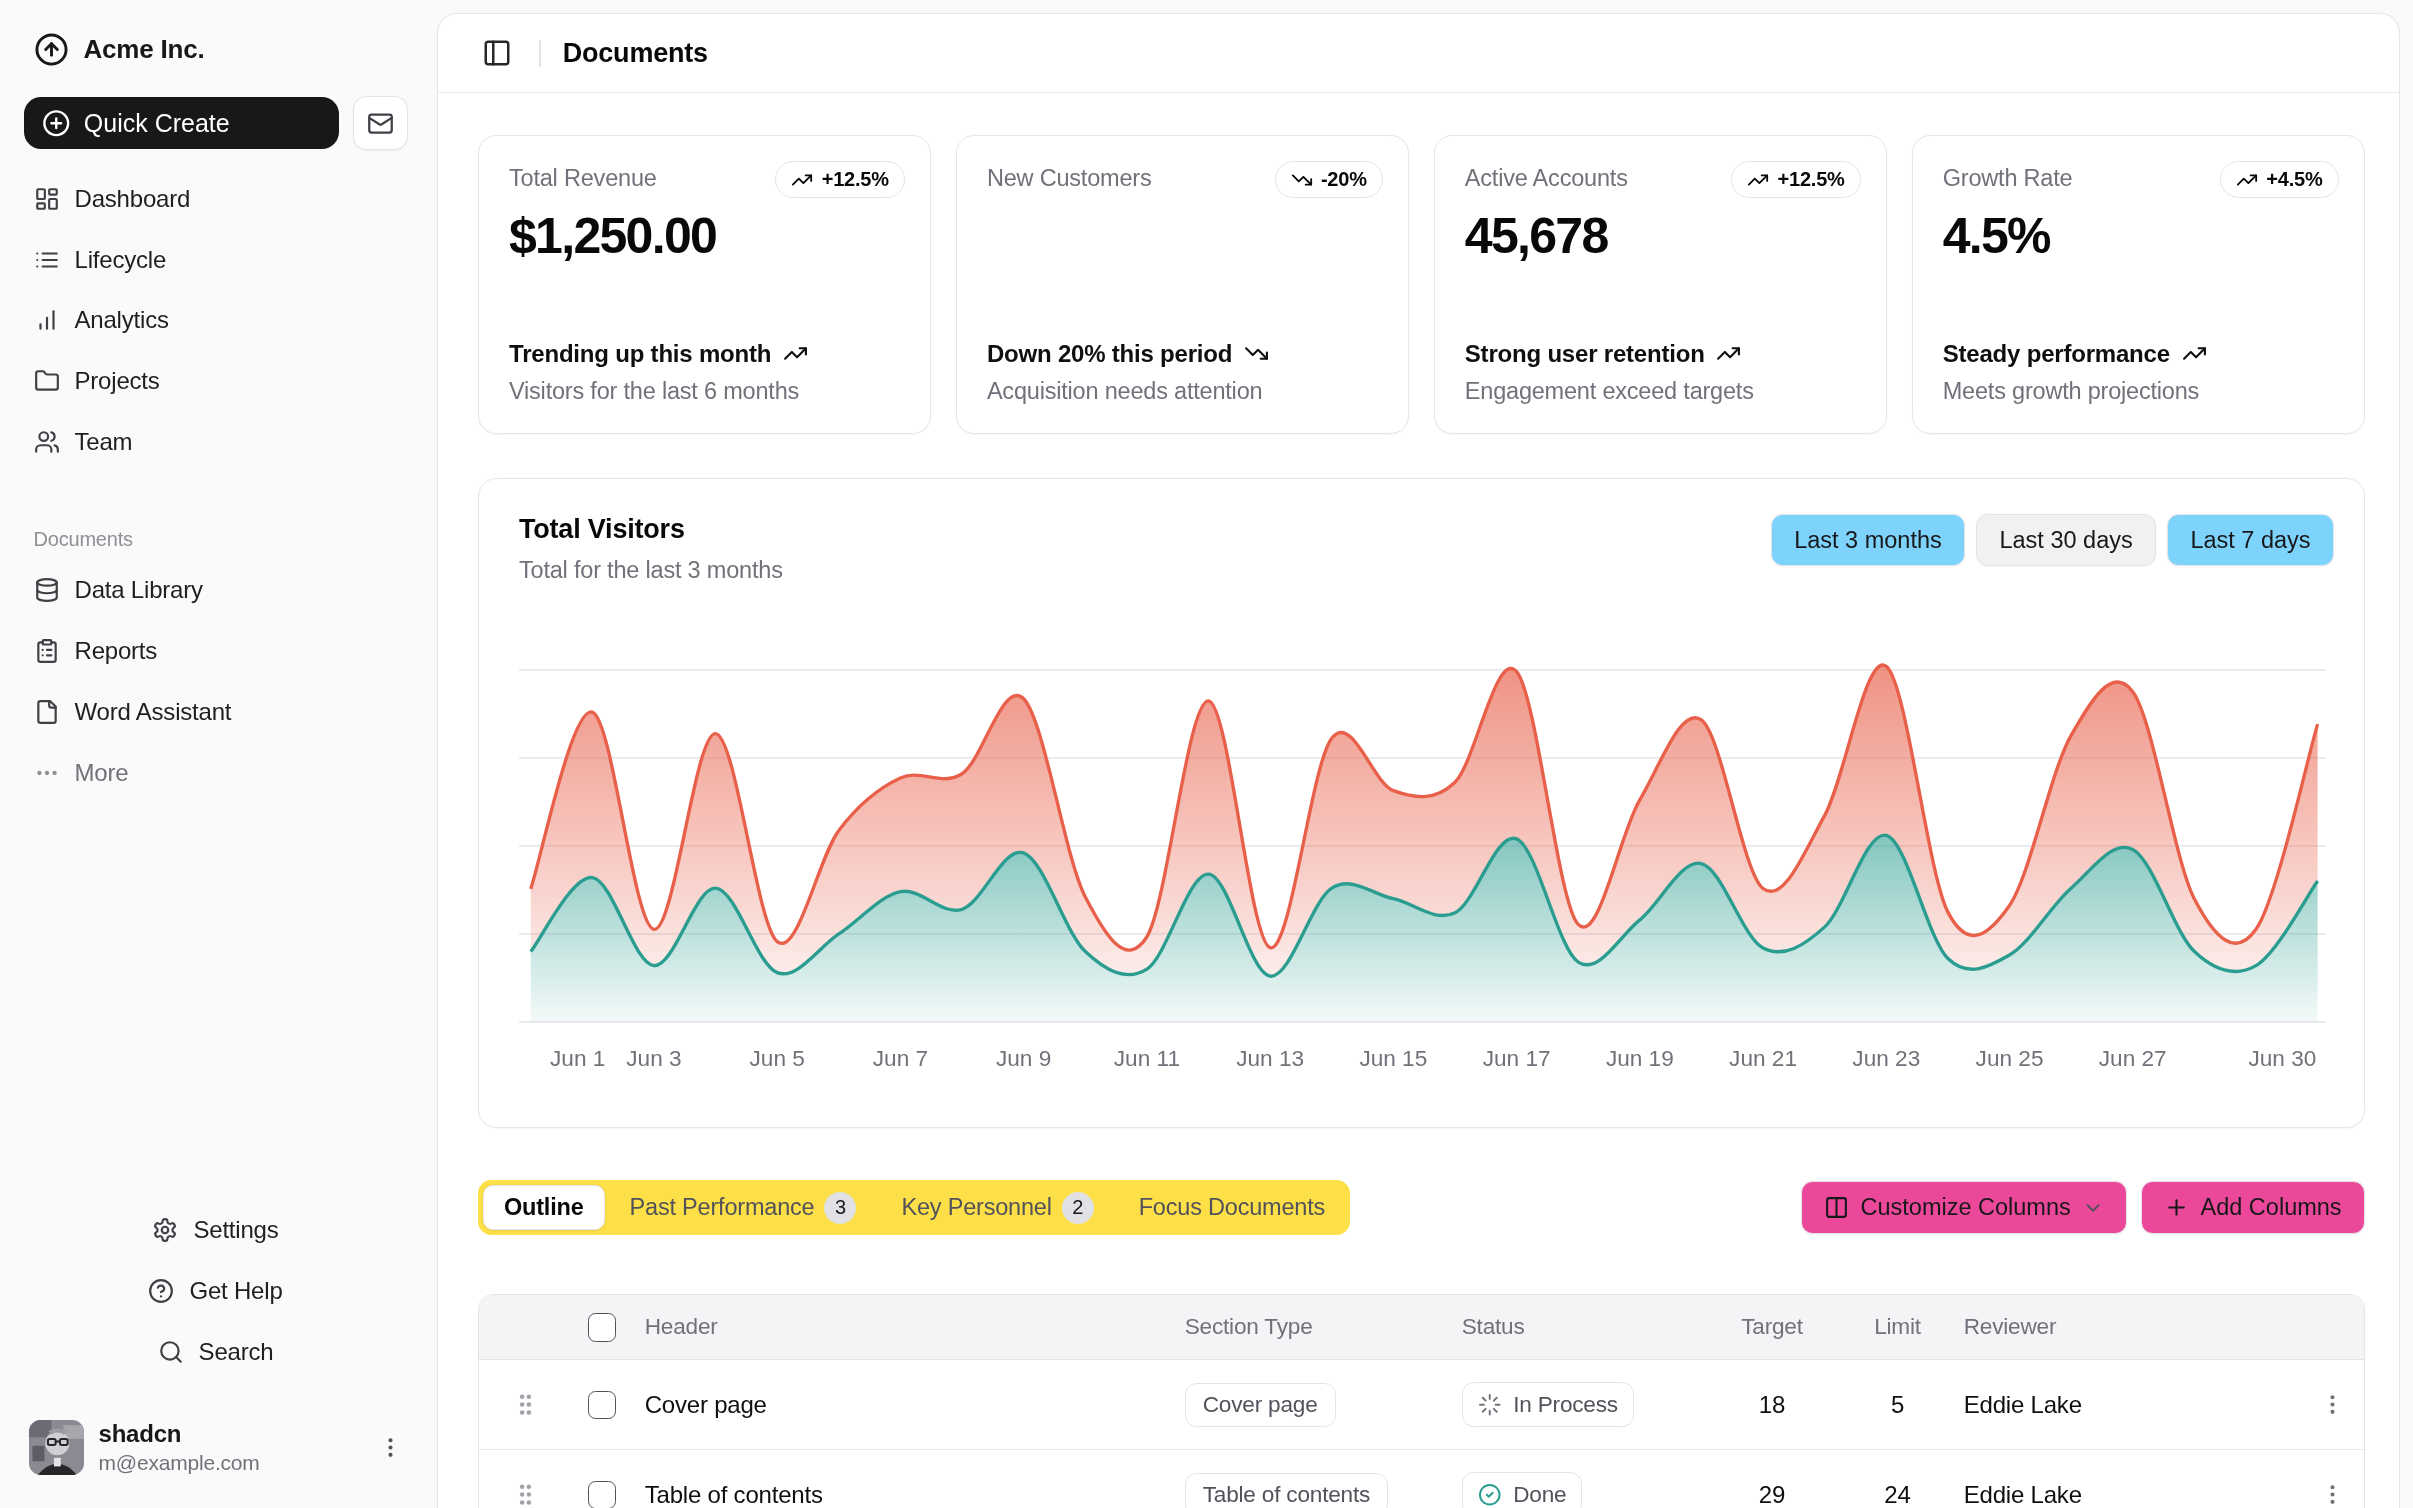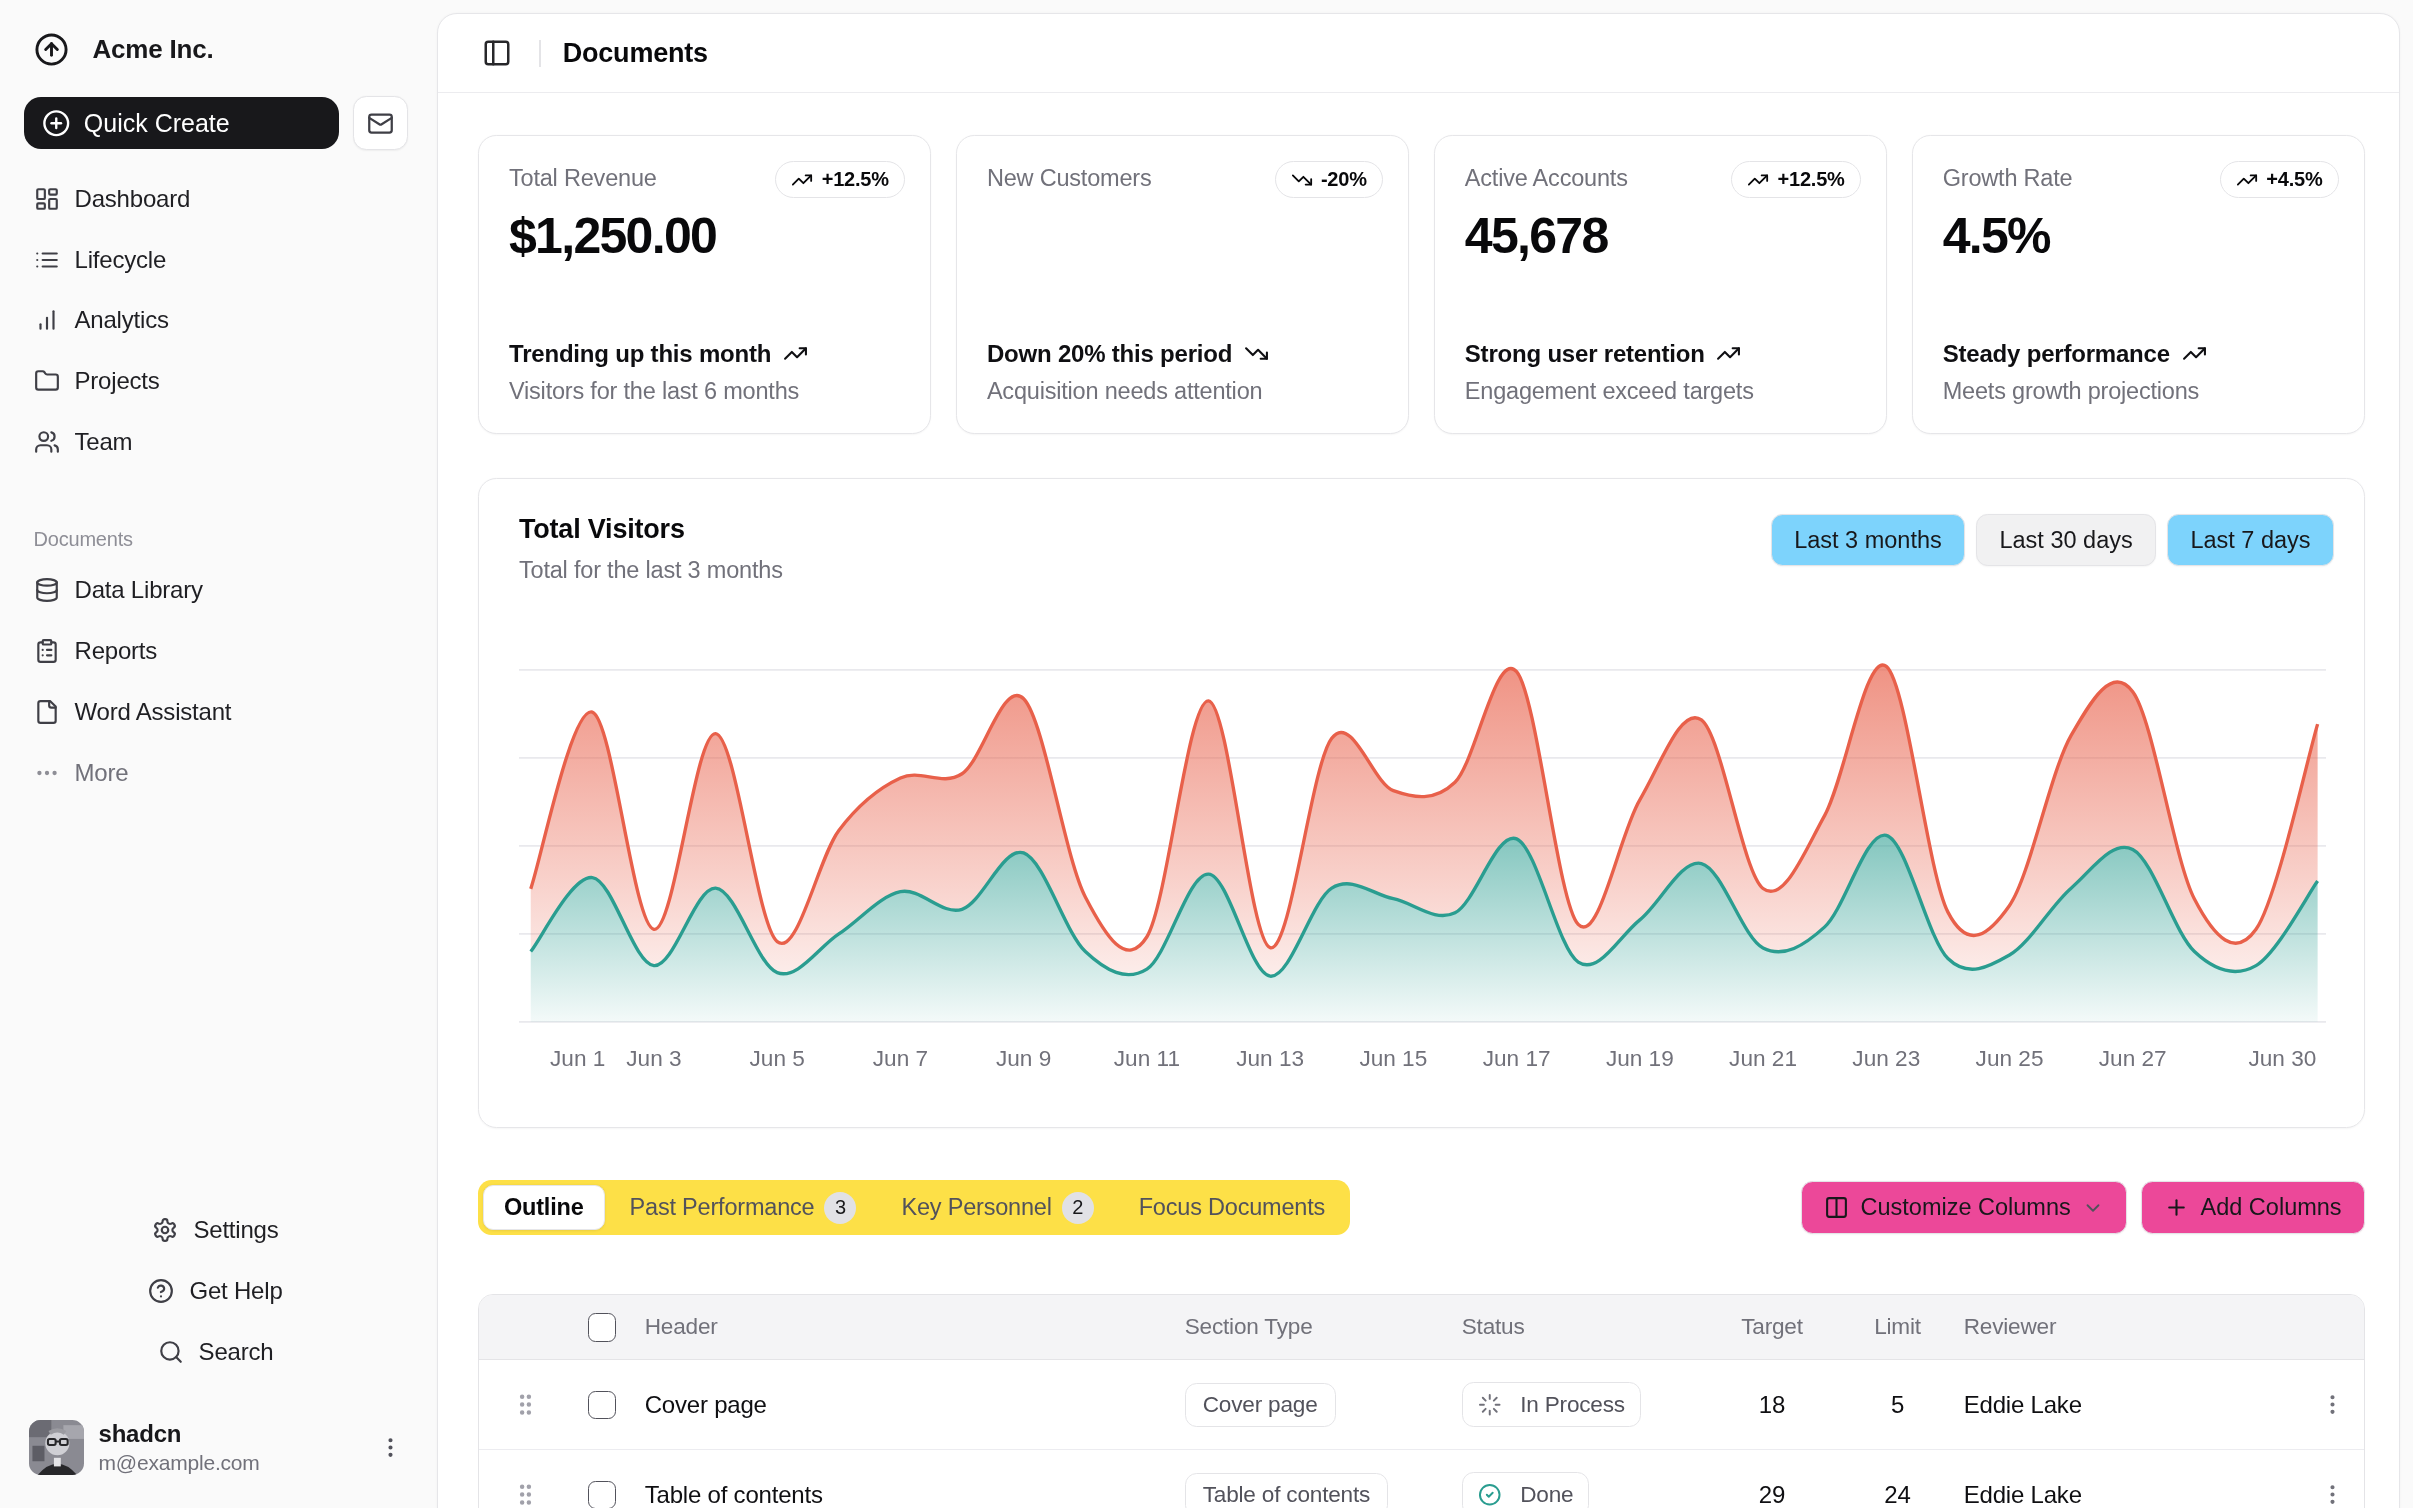--- a/index.html
+++ b/index.html
@@ -8,21 +8,21 @@
     background:#fafafa;
     font-family:"Liberation Sans","DejaVu Sans",sans-serif;
     color:#09090b;
     position:relative;
     letter-spacing:-0.2px;
   }
   svg.ic { display:block; }
 
   
   .sidebar { position:absolute; left:0; top:0; width:431px; height:1508px; padding:22px 23.5px; }
-  .logo-row { display:flex; align-items:center; gap:24px; padding:6.7px 10px; height:54px; }
+  .logo-row { display:flex; align-items:center; gap:15px; padding:6.7px 10px; height:54px; }
   .logo-row .ic { width:35px; height:35px; stroke:#18181b; }
   .logo-name { font-size:26px; font-weight:700; color:#18181b; }
 
   .qc-row { display:flex; gap:13.4px; margin-top:20px; align-items:center; }
   .quick-create {
     flex:1; height:52px; background:#18181b; color:#fff; border:none; border-radius:17px;
     display:flex; align-items:center; gap:13.4px; padding:0 18.4px; font-size:25px; font-weight:500;
     font-family:inherit; cursor:pointer;
   }
   .quick-create .ic { width:28.5px; height:28.5px; stroke:#fff; }
@@ -116,21 +116,21 @@
   
   .tbl { margin-top:59px; border:0.8px solid #e4e4e7; border-radius:15px; overflow:hidden; background:#fff; }
   .tbl-grid { display:grid; grid-template-columns:92px 62px 540px 277px 251px 142px 109px 347px 67px; align-items:center; }
   .tbl-head { height:65px; background:#f4f4f6; color:#71717a; font-size:22.6px; border-bottom:0.8px solid #e4e4e7; }
   .tbl-row { height:90px; border-bottom:0.8px solid #ececf0; font-size:24px; color:#0f0f12; }
   .cell-center { justify-self:center; }
   .cell-num { justify-self:center; }
   .checkbox { width:28.5px; height:28.5px; border:1.7px solid #52525b; border-radius:7.5px; background:#fff; cursor:pointer; }
   .grip { width:27px; height:27px; stroke:#a1a1aa; cursor:grab; }
   .type-badge { display:inline-flex; align-items:center; height:44px; padding:0 17px; border:0.8px solid #e4e4e7; border-radius:11.7px; font-size:22.6px; color:#52525b; background:#fff; margin-left:11.7px; }
-  .status-badge { display:inline-flex; align-items:center; gap:19px; height:45px; padding:0 15px; border:0.8px solid #e4e4e7; border-radius:11.7px; font-size:22.6px; color:#52525b; background:#fff; margin-left:11.7px; }
+  .status-badge { display:inline-flex; align-items:center; gap:12px; height:45px; padding:0 15px; border:0.8px solid #e4e4e7; border-radius:11.7px; font-size:22.6px; color:#52525b; background:#fff; margin-left:11.7px; }
   .status-badge .ic { width:23.5px; height:23.5px; }
   .ic-loader { stroke:#71717a; }
   .ic-done { stroke:#2a9d90; }
   .row-menu { width:25px; height:25px; stroke:#71717a; cursor:pointer; justify-self:center; }
   .pad-l { padding-left:11.7px; }
 </style>
 </head>
 <body>
 
 <aside class="sidebar">

